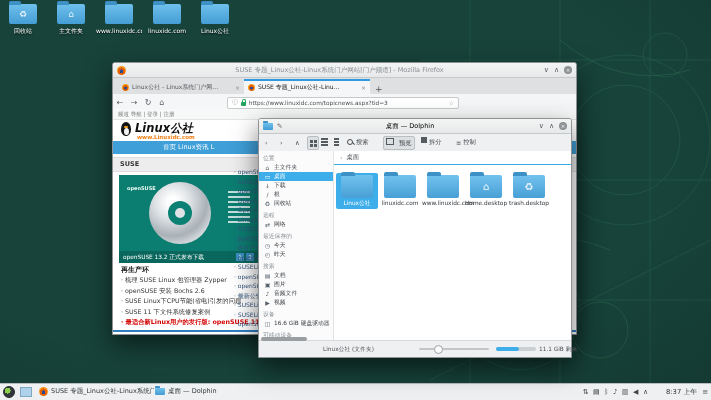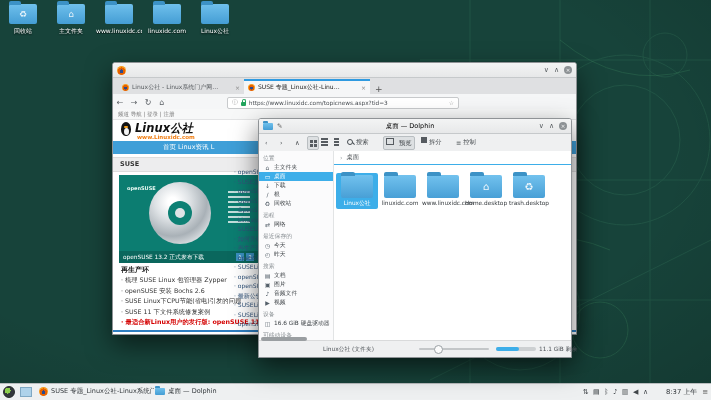--- a/index.html
+++ b/index.html
@@ -204,20 +204,21 @@
   <div class="dlabel">linuxidc.com</div>
 </div>
 <div class="dicell" style="left:192px;top:4px">
   <div class="dfolder"></div>
   <div class="dlabel">Linux公社</div>
 </div>
 
 <div class="win" style="left:112px;top:62px;width:463px;height:271px;z-index:1">
   <div class="titlebar" style="color:#8b9095">
     <span class="fficon" style="margin-left:4px"></span>
+    <span class="ttl">SUSE 专题_Linux公社-Linux系统门户网站[门户频道] - Mozilla Firefox</span>
     <span class="winbtns">
       <span>∨</span>
       <span>∧</span>
       <span class="closebtn">×</span>
     </span>
   </div>
   <div class="tabbar">
     <div class="tab">
       <span class="fficon" style="width:7px;height:7px"></span>
       <span>Linux公社 - Linux系统门户网…</span>

